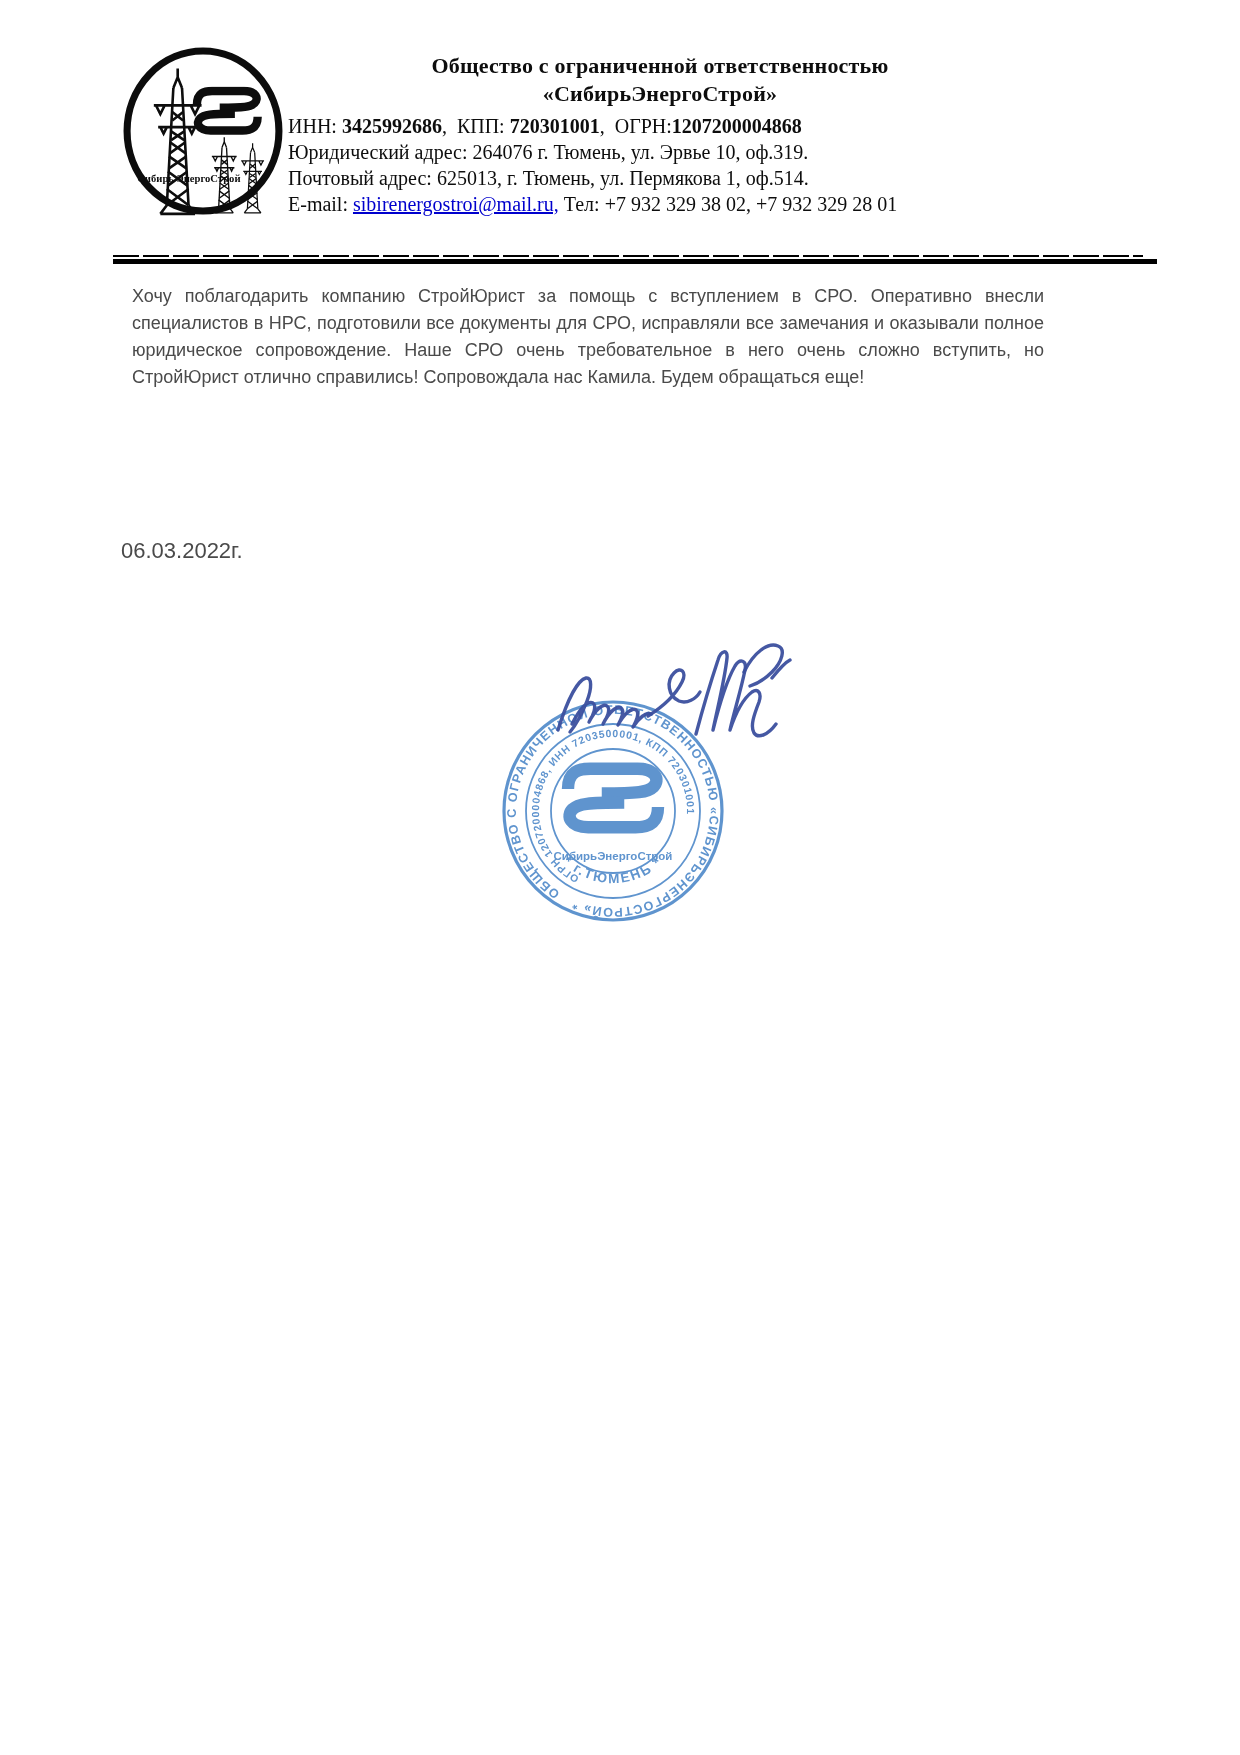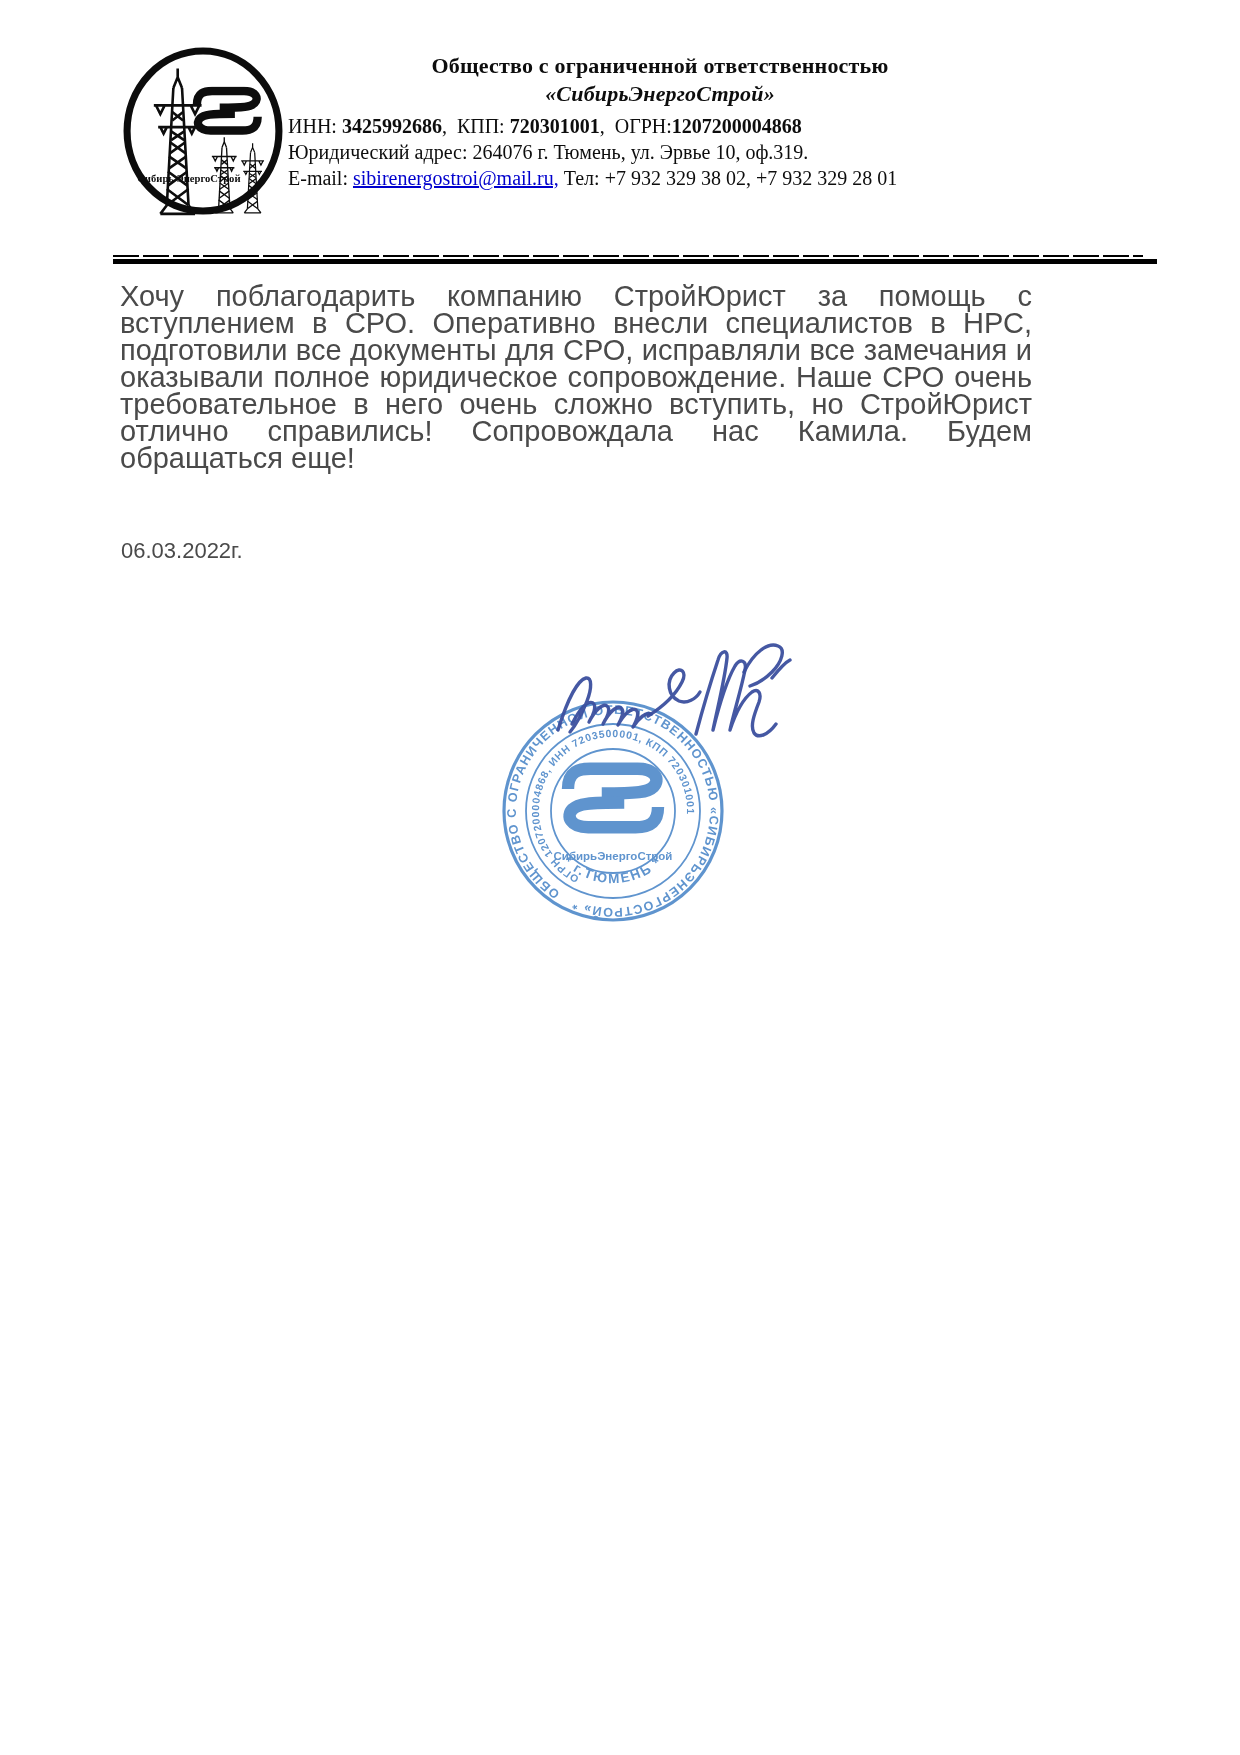--- a/index.html
+++ b/index.html
@@ -16,34 +16,34 @@
     font-family:"Liberation Serif", serif;color:var(--ink-black);
   }
   
   .logo{position:absolute;left:121px;top:45px;width:164px;height:172px;}
   .logo svg{width:100%;height:100%;color:#0d0d0d;}
   .head-text{position:absolute;left:288px;top:52px;width:744px;}
   .org-type,.org-name{
     text-align:center;font-weight:bold;font-size:22px;line-height:28px;
     letter-spacing:.2px;
   }
-  .org-name{margin-bottom:5px;font-style:italic;}
+  .org-name{margin-bottom:5px;}
   .info-line{font-size:20px;line-height:26px;white-space:nowrap;}
   .info-line b{font-weight:bold;}
   .email-link{color:var(--link-blue);text-decoration:underline;}
   .separator{position:absolute;left:113px;top:255px;width:1044px;}
   .sep-thin{
     height:2px;width:1030px;
     background:repeating-linear-gradient(90deg,#000 0 26px,transparent 26px 30px);
   }
   .sep-thick{height:5px;width:1044px;background:#000;margin-top:2px;}
   
   .review-text{
-    position:absolute;left:120px;top:283px;width:912px;
-    font-family:"Liberation Sans", sans-serif;font-size:29px;line-height:27px;
+    position:absolute;left:132px;top:283px;width:912px;
+    font-family:"Liberation Sans", sans-serif;font-size:18px;line-height:27px;
     color:var(--body-text);text-align:justify;
   }
   .review-date{
     position:absolute;left:121px;top:538px;
     font-family:"Liberation Sans", sans-serif;font-size:22px;color:var(--body-text);
   }
   
   .stamp{position:absolute;left:500px;top:698px;width:226px;height:226px;opacity:.88;}
   .stamp svg{width:100%;height:100%;color:var(--stamp-blue);}
   .stamp-ring{fill:none;stroke:var(--stamp-blue);}
@@ -90,20 +90,21 @@
     </svg>
   </div>
 
   <div class="head-text">
     <div class="org-type">Общество с ограниченной ответственностью</div>
     <div class="org-name">«СибирьЭнергоСтрой»</div>
     <div class="info-line">
       <span>ИНН: </span><b>3425992686</b><span>,&nbsp; КПП: </span><b>720301001</b><span>,&nbsp; ОГРН:</span><b>1207200004868</b>
     </div>
     <div class="info-line">Юридический адрес: 264076 г. Тюмень, ул. Эрвье 10, оф.319.</div>
+    <div class="info-line">Почтовый адрес: 625013, г. Тюмень, ул. Пермякова 1, оф.514.</div>
     <div class="info-line">
       <span>E-mail: </span><a href="#" class="email-link">sibirenergostroi@mail.ru,</a><span> Тел: +7 932 329 38 02, +7 932 329 28 01</span>
     </div>
   </div>
 
   <div class="separator">
     <div class="sep-thin"></div>
     <div class="sep-thick"></div>
   </div>
 

